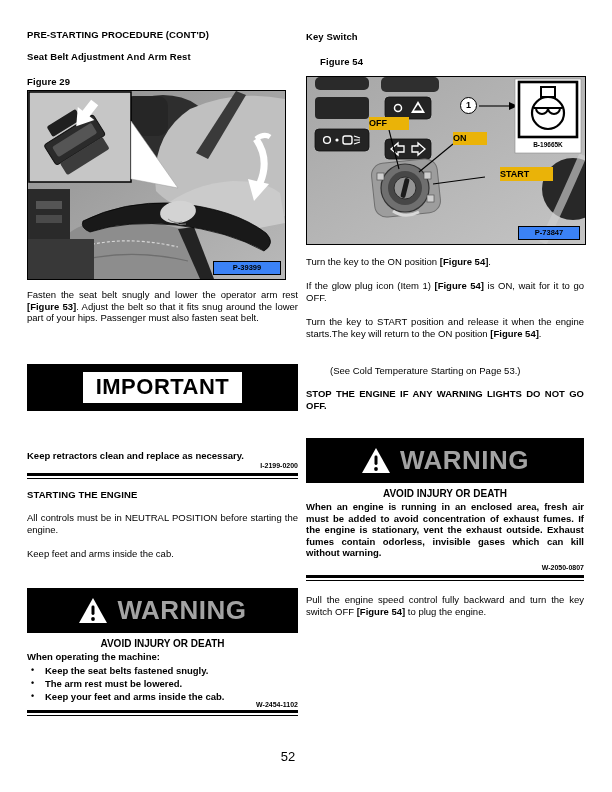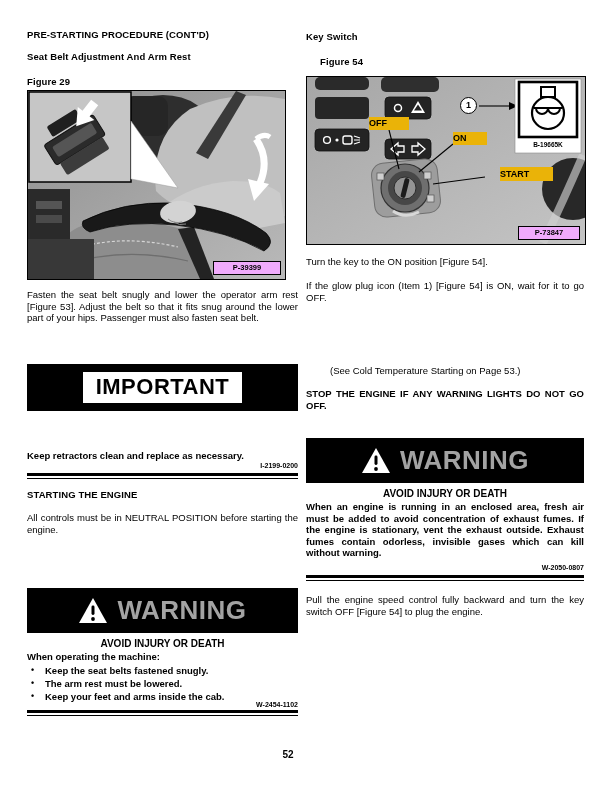--- a/index.html
+++ b/index.html
@@ -3,51 +3,51 @@
 <meta charset="utf-8">
 <style>
   html,body { margin:0; padding:0; background:#fff; }
   .page {
     position:relative; width:612px; height:792px; background:#ffffff;
     font-family:"Liberation Sans","DejaVu Sans",sans-serif; color:#000; overflow:hidden;
   }
   .abs { position:absolute; }
   .h9   { font-size:9.5px; font-weight:bold; letter-spacing:0.1px; }
   .body9{ font-size:9.5px; line-height:11.6px; text-align:justify; }
-  .bold-inline { font-weight:normal; }
+  .bold-inline { font-weight:bold; }
   .code { font-size:7px; font-weight:bold; text-align:right; }
   .rule { height:2px; border-top:3px solid #000; border-bottom:1px solid #000; }
   .banner { background:#000; display:flex; align-items:center; justify-content:center; gap:9px; }
   .warn-title { color:#a3a3a3; font-size:26px; font-weight:bold; letter-spacing:0.5px; }
   .imp-inner { background:#fff; padding:2px 13px 3px 13px; }
   .imp-title { font-size:22px; font-weight:bold; letter-spacing:0.5px;margin-top:8px; }
   .warn-sub  { font-size:10px; font-weight:bold; text-align:center; }
   .warn-intro{ font-size:9.5px; font-weight:bold; }
   .warn-body { font-size:9.5px; font-weight:bold; line-height:11.6px; text-align:justify; }
   .bullet-row { display:flex; font-weight:bold; font-size:9.5px; line-height:13px; }
   .bullet-marker { width:14px; padding-left:4px; font-size:9px; }
   .bullet-text { flex:1; }
   .fig { position:absolute; border:1px solid #000; background:#b0b0b0; }
   .fig svg { display:block; }
   .photo-code {
-    position:absolute; background:#f0abfc; border:1px solid #000;
+    position:absolute; background:#3b82f6; border:1px solid #000;
     font-size:7.5px; font-weight:bold; text-align:center; line-height:12px;
   }
   .pos-label {
     position:absolute; background:#eab308; font-size:9px; font-weight:bold;
     line-height:13px;
   }
   .circled-num {
     position:absolute; width:15px; height:15px; border:1.5px solid #000; border-radius:50%;
     background:#fff; font-size:9px; font-weight:bold; text-align:center; line-height:15px;
   }
   .inset-code {
     position:absolute; font-size:6.5px; font-weight:bold; text-align:center; line-height:9px;
   }
-  .footer { font-size:10px; font-weight:bold; }
+  .footer { font-size:13px; font-weight:normal; }
 </style>
 </head>
 <body>
 
 <div class="page">
 
   <div class="abs h9" style="left:27px; top:29px; width:271px;">PRE-STARTING PROCEDURE (CONT'D)</div>
 
   <div class="abs h9" style="left:27px; top:51px; width:271px;">Seat Belt Adjustment And Arm Rest</div>
 
@@ -117,20 +117,21 @@
     <div class="imp-inner">
       <span class="imp-title">IMPORTANT</span>
     </div>
   </div>
   <div class="abs warn-body" style="left:27px; top:450px; width:271px;">Keep retractors clean and replace as necessary.</div>
   <div class="abs code" style="left:27px; top:462px; width:271px;">I-2199-0200</div>
   <div class="abs rule" style="left:27px; top:473px; width:271px;"></div>
 
   <div class="abs h9" style="left:27px; top:489px; width:271px;">STARTING THE ENGINE</div>
   <div class="abs body9" style="left:27px; top:512px; width:271px;">All controls must be in NEUTRAL POSITION before starting the engine.</div>
+  <div class="abs body9" style="left:27px; top:548px; width:271px;">Keep feet and arms inside the cab.</div>
 
   <div class="abs banner" style="left:27px; top:588px; width:271px; height:45px;">
     <svg width="30" height="27" viewBox="0 0 30 27">
       <polygon points="15,1 29,26 1,26" fill="#fff"></polygon>
       <rect x="13.5" y="8.5" width="3" height="9.5" rx="1.4" fill="#000"></rect>
       <circle cx="15" cy="22" r="1.9" fill="#000"></circle>
     </svg>
     <span class="warn-title">WARNING</span>
   </div>
   <div class="abs warn-sub" style="left:27px; top:638px; width:271px;">AVOID INJURY OR DEATH</div>
@@ -231,20 +232,21 @@
     <div class="pos-label" style="left:178px; top:90px; width:53px; height:14px; line-height:14px;margin-left:15px;">START</div>
     <div class="circled-num" style="left:153px; top:20px;">1</div>
     <div class="inset-code" style="left:210px; top:63px; width:62px;">B-19665K</div>
     <div class="photo-code" style="right:5px; bottom:4px; width:60px;">P-73847</div>
   </div>
 
   <div class="abs body9" style="left:306px; top:256px; width:278px;"><span>Turn the key to the ON position </span><span class="bold-inline">[Figure 54]</span><span>.</span></div>
 
   <div class="abs body9" style="left:306px; top:280px; width:278px;"><span>If the glow plug icon (Item 1) </span><span class="bold-inline">[Figure 54]</span><span> is ON, wait for it to go OFF.</span></div>
 
+  <div class="abs body9" style="left:306px; top:316px; width:278px;"><span>Turn the key to START position and release it when the engine starts.The key will return to the ON position </span><span class="bold-inline">[Figure 54]</span><span>.</span></div>
 
   <div class="abs body9" style="left:294px; top:365px; width:278px; text-align:left;padding-left:36px;">(See Cold Temperature Starting on Page 53.)</div>
 
   <div class="abs warn-body" style="left:306px; top:388px; width:278px;">STOP THE ENGINE IF ANY WARNING LIGHTS DO NOT GO OFF.</div>
 
   <div class="abs banner" style="left:306px; top:438px; width:278px; height:45px;">
     <svg width="30" height="27" viewBox="0 0 30 27">
       <polygon points="15,1 29,26 1,26" fill="#fff"></polygon>
       <rect x="13.5" y="8.5" width="3" height="9.5" rx="1.4" fill="#000"></rect>
       <circle cx="15" cy="22" r="1.9" fill="#000"></circle>

